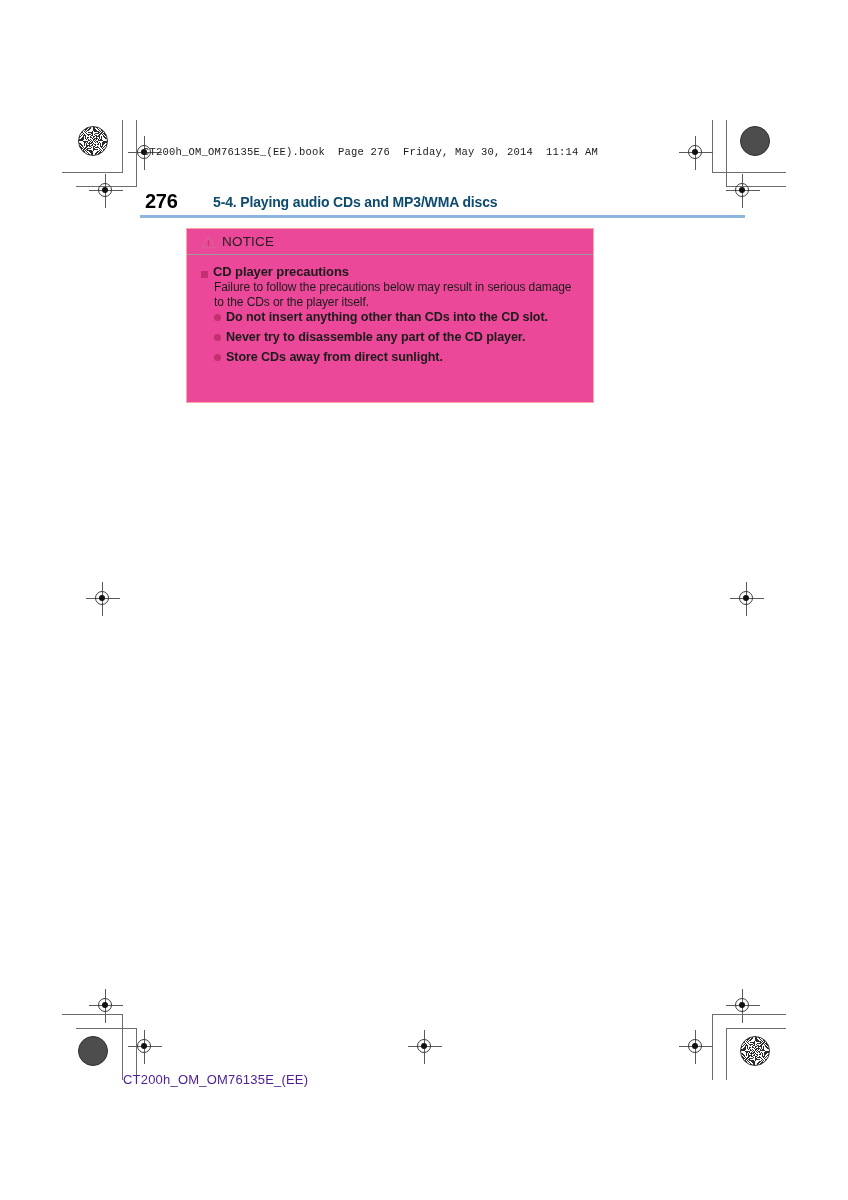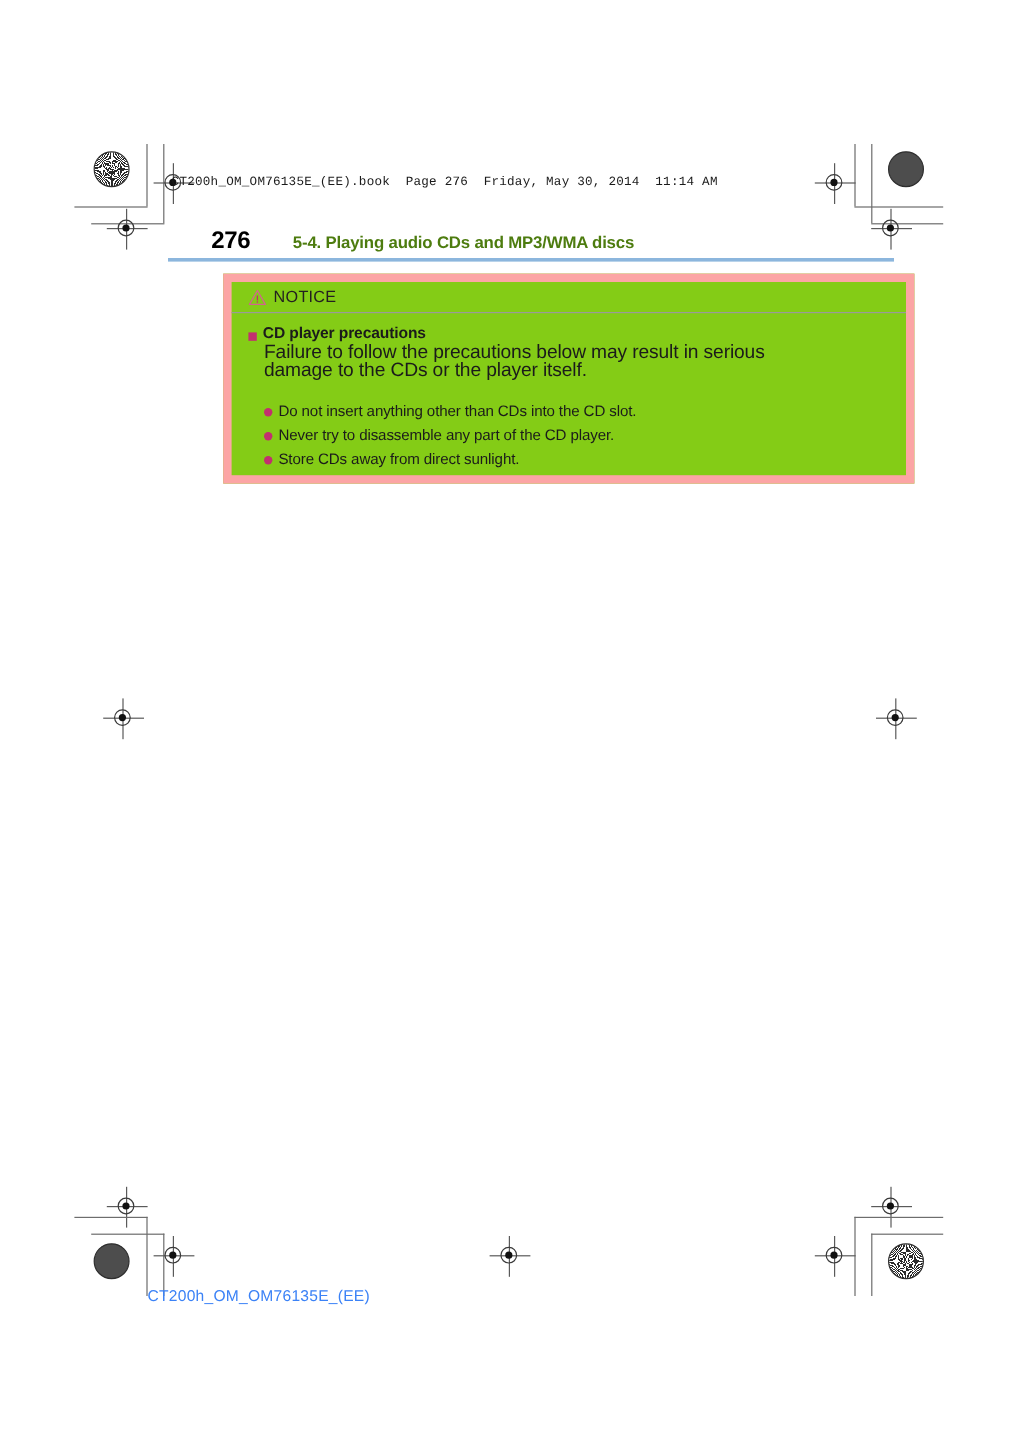--- a/index.html
+++ b/index.html
@@ -96,62 +96,62 @@
     font-size: 10.5px;
     color: #1a1a1a;
     white-space: pre;
     letter-spacing: 0.2px;
     margin-left: 10px;
   }
 
   
   #running-head {
     position: absolute;
-    left: 176px;
+    left: 145px;
     top: 190px;
     width: 600px;
     height: 26px;
   }
   #page-number {
     position: absolute;
     left: 0;
     top: 0;
     font-size: 20px;
     font-weight: bold;
     color: #000000;
     letter-spacing: -0.3px;
   }
   #section-title {
     position: absolute;
     left: 68px;
     top: 4px;
     font-size: 14px;
     font-weight: 600;
-    color: #4d7c0f;
+    color: #0c4a6e;
     letter-spacing: -0.15px;
   }
   #head-rule {
     position: absolute;
     left: 140px;
     top: 215px;
     width: 605px;
     height: 3px;
     background: #8cb6dd;
   }
 
   
   #notice-box {
     position: absolute;
     left: 186px;
     top: 228px;
-    width: 576px;
+    width: 408px;
     height: 175px;
-    border: 7px solid #fca5a5;
+    border: 1px solid #fca5a5;
     box-sizing: border-box;
-    background: #84cc16;
+    background: #ec4899;
   }
   #notice-header {
     position: relative;
     height: 26px;
     border-bottom: 1px solid #9a9a9a;
     display: flex;
     align-items: center;
     padding-left: 14px;
     box-sizing: border-box;
   }
@@ -186,32 +186,33 @@
     flex: none;
   }
   #subhead-text {
     font-size: 13px;
     font-weight: 600;
     color: #1b1b1b;
     letter-spacing: -0.1px;
   }
 
   #intro-text {
-    margin: 0 0 20px 13px;
-    font-size: 16px;
+    margin: 0 0 0 13px;
+    font-size: 12px;
     line-height: 15px;
     color: #1b1b1b;
     letter-spacing: -0.1px;
     max-width: 440px;
   }
 
   #notice-list {
     list-style: none;
     margin: 0;
     padding: 0 0 0 13px;
+    font-weight: bold;
   }
   #notice-list li {
     display: flex;
     align-items: flex-start;
     margin-bottom: 5px;
     font-size: 12.6px;
     line-height: 15px;
     color: #1b1b1b;
     letter-spacing: -0.1px;
   }
@@ -224,21 +225,21 @@
     margin-right: 5px;
     flex: none;
   }
 
   
   #footer-code {
     position: absolute;
     left: 123px;
     top: 1072px;
     font-size: 13px;
-    color: #3b82f6;
+    color: #4c1d95;
     letter-spacing: 0.2px;
   }
 </style>
 </head>
 <body>
 
 <div id="page">
 
   <div class="mark-circle hatched" style="left:78px; top:126px;"></div>
 

